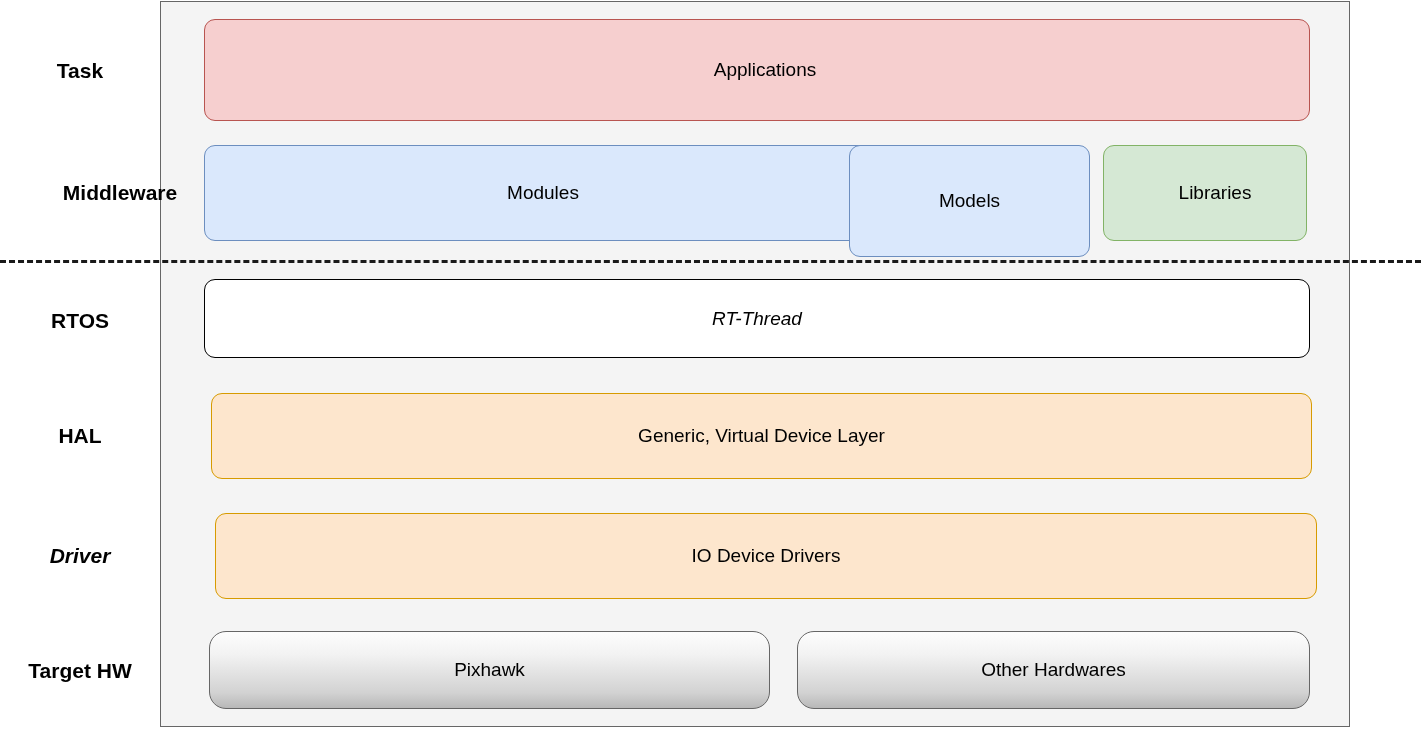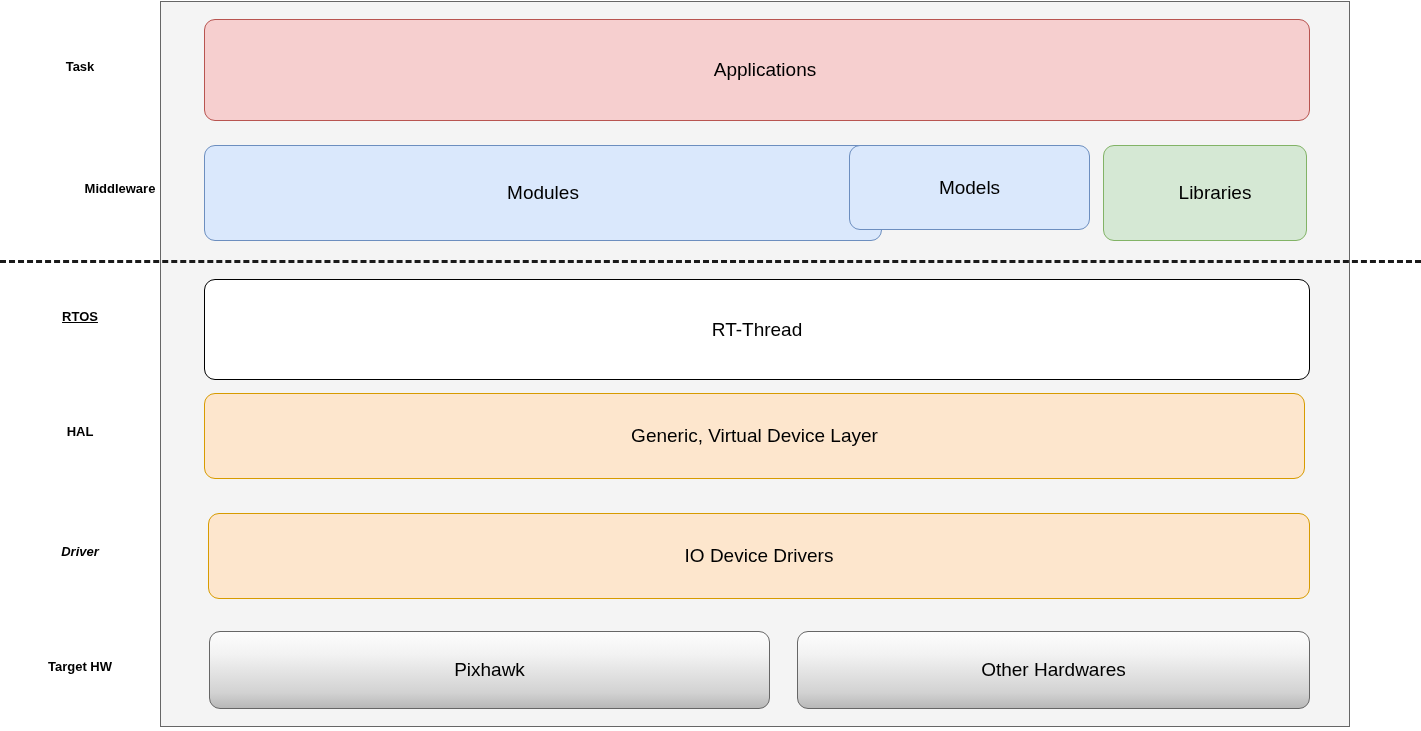--- a/index.html
+++ b/index.html
@@ -42,21 +42,21 @@
     height: 0px;
     border-top: 3px dashed #1a1a1a;
   }
 
   
   .row-label {
     position: absolute;
     left: 0px;
     width: 160px;
     text-align: center;
-    font-size: 13px;
+    font-size: 21px;
     font-weight: bold;
     color: #000000;
     line-height: 1;
     white-space: nowrap;
   }
 
   
   .box {
     position: absolute;
     box-sizing: border-box;
@@ -83,48 +83,50 @@
     border-color: #82b366;
   }
   .box-rtthread {
     background: #ffffff;
     border-color: #000000;
     border-width: 1.6px;
   }
   .box-hal, .box-driver {
     background: #fde6cd;
     border-color: #d79b00;
+    margin-left: 7px;
   }
   .box-hw {
     background: linear-gradient(to bottom, #fdfdfd 0%, #f2f2f2 30%, #d2d2d2 80%, #b8b8b8 100%);
     border-color: #666666;
     border-width: 1.4px;
+    border-radius: 17px;
   }
 </style>
 </head>
 <body>
 
 <div id="diagram">
 
   <div class="panel"></div>
 
   <div id="boxes-layer">
       <div class="box box-applications" style="left: 204px; top: 19px; width: 1106px; height: 102px; padding-left: 16px;">
         <span>Applications</span>
       </div>
       <div class="box box-modules" style="left: 204px; top: 145px; width: 678px; height: 96px;">
         <span>Modules</span>
       </div>
-      <div class="box box-models" style="left: 849px; top: 145px; width: 241px; height: 85px;">
+      <div class="box box-models" style="left: 849px; top: 145px; width: 241px; height: 112px;">
         <span>Models</span>
       </div>
       <div class="box box-libraries" style="left: 1103px; top: 145px; width: 204px; height: 96px; padding-left: 20px;">
         <span>Libraries</span>
       </div>
-      <div class="box box-rtthread" style="left: 204px; top: 279px; width: 1106px; height: 101px;">
+      <div class="box box-rtthread" style="left: 204px; top: 279px; width: 1106px; height: 79px; font-style: italic;">
         <span>RT-Thread</span>
       </div>
       <div class="box box-hal" style="left: 204px; top: 393px; width: 1101px; height: 86px;">
         <span>Generic, Virtual Device Layer</span>
       </div>
       <div class="box box-driver" style="left: 208px; top: 513px; width: 1102px; height: 86px;">
         <span>IO Device Drivers</span>
       </div>
       <div class="box box-hw" style="left: 209px; top: 631px; width: 561px; height: 78px;">
         <span>Pixhawk</span>
@@ -132,19 +134,19 @@
       <div class="box box-hw" style="left: 797px; top: 631px; width: 513px; height: 78px;">
         <span>Other Hardwares</span>
       </div>
     </div>
 
   <div class="split-line"></div>
 
   <div id="labels-layer">
       <div class="row-label" style="top: 60px;">Task</div>
       <div class="row-label" style="top: 182px; padding-left: 40px;">Middleware</div>
-      <div class="row-label" style="top: 310px; text-decoration: underline;">RTOS</div>
+      <div class="row-label" style="top: 310px;">RTOS</div>
       <div class="row-label" style="top: 425px;">HAL</div>
       <div class="row-label" style="top: 545px; font-style: italic;">Driver</div>
       <div class="row-label" style="top: 660px;">Target HW</div>
     </div>
 
 </div>
 
 </body></html>

